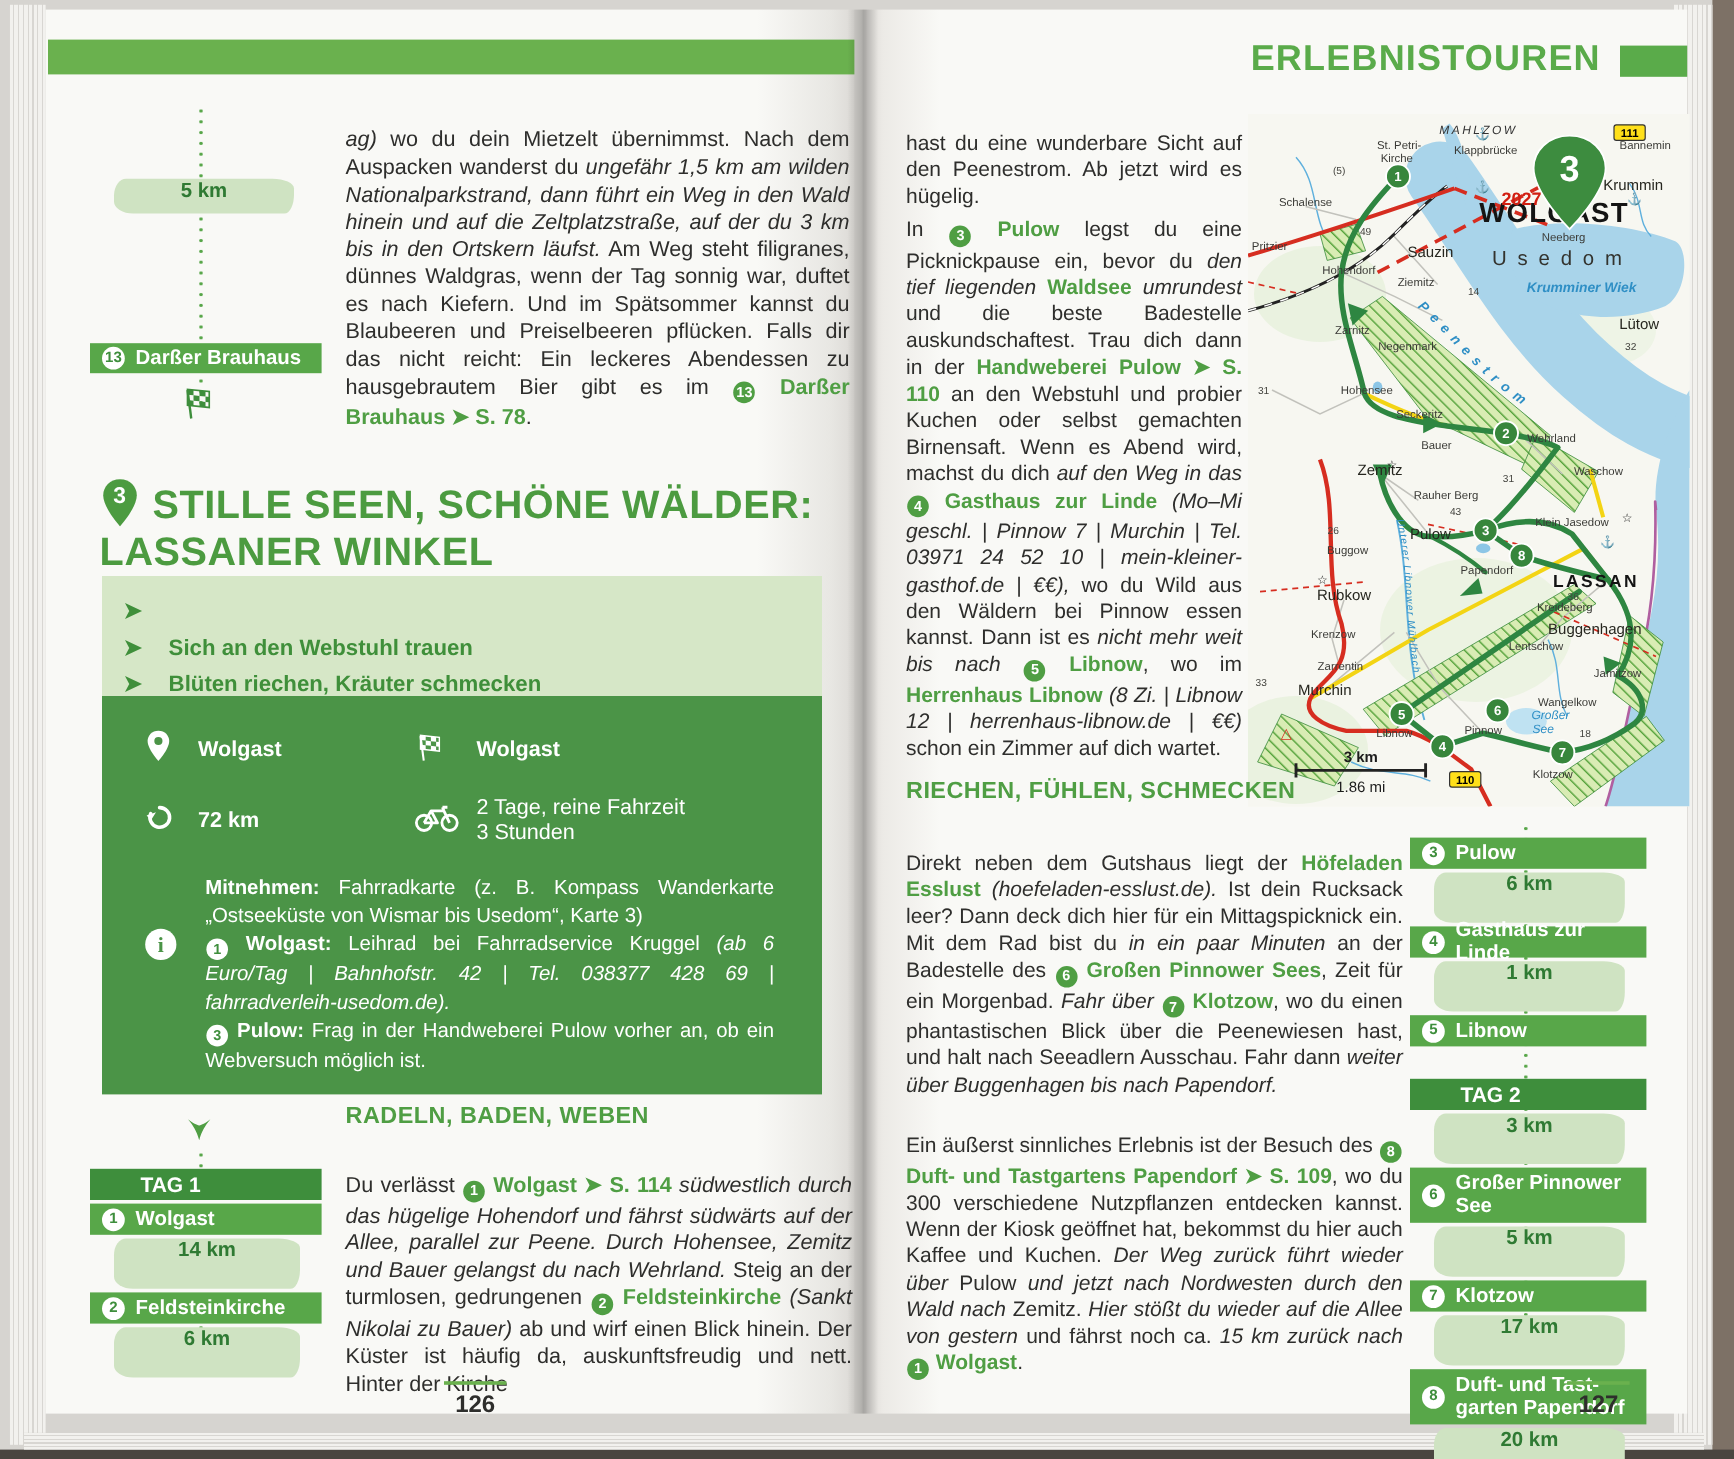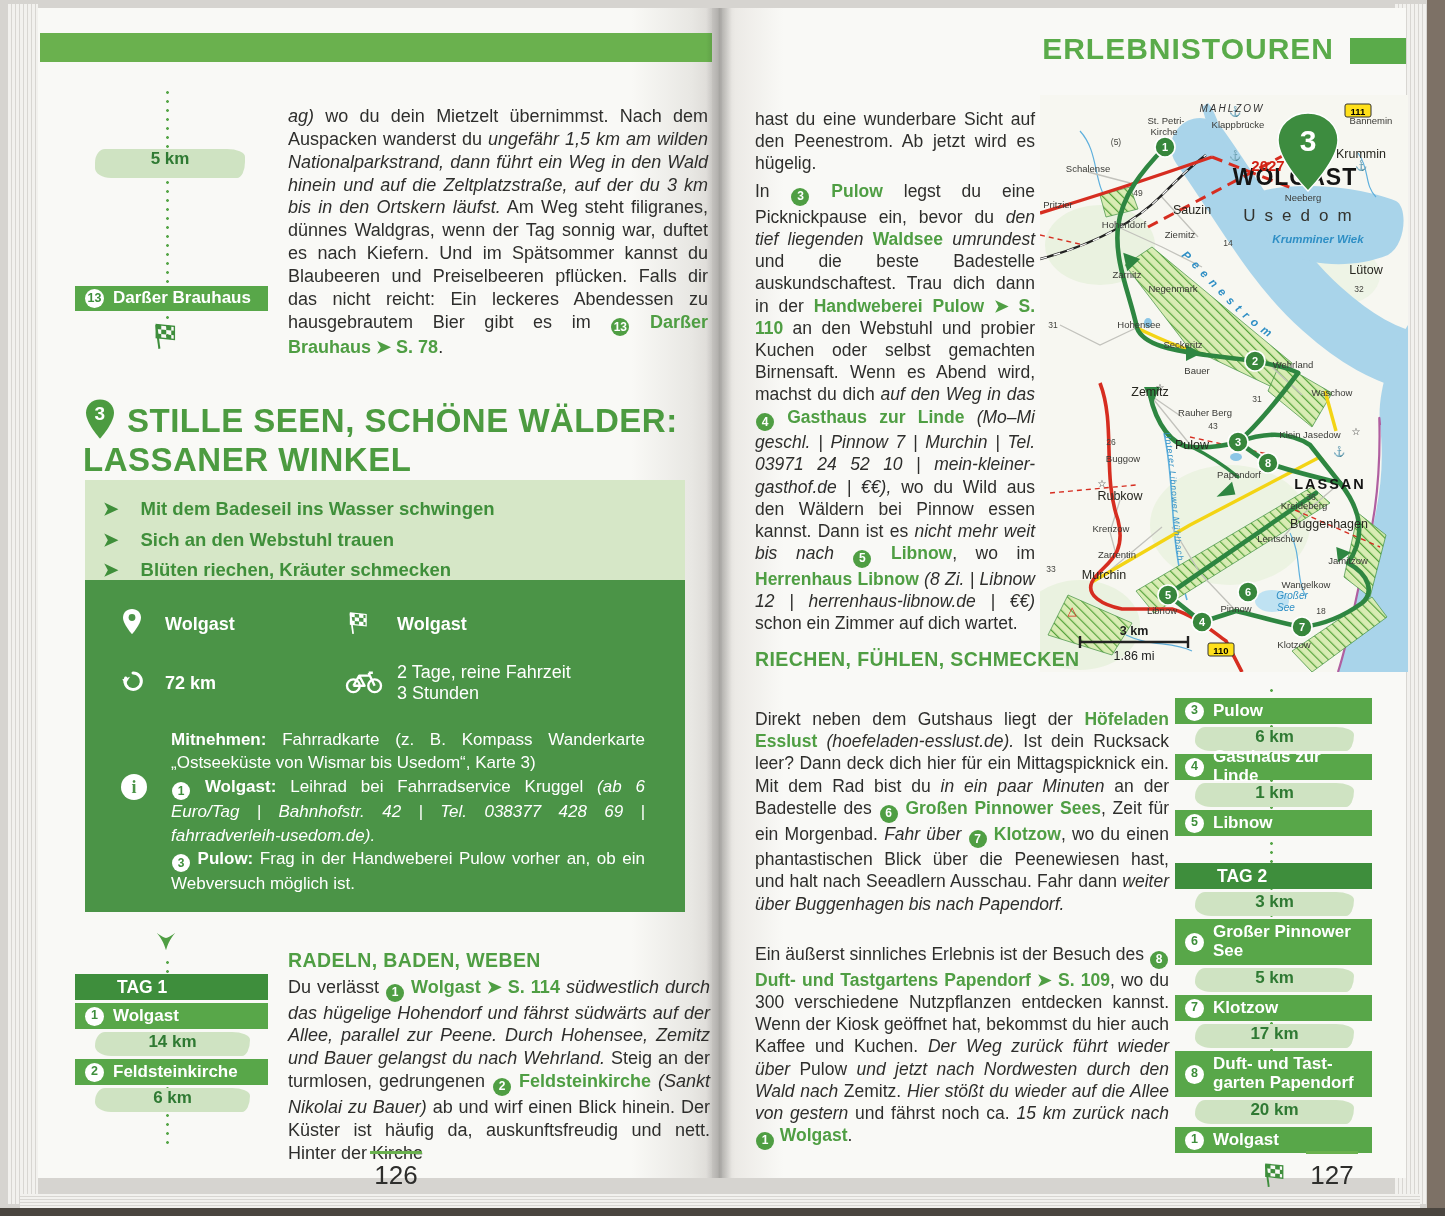--- a/index.html
+++ b/index.html
@@ -31,21 +31,21 @@
     border-radius:10px 18px 8px 16px/14px 8px 16px 10px;font-size:17px;display:flex;justify-content:center}
   .stopbar{background:var(--bar);color:#fff;font-weight:bold;font-size:17px;display:flex;align-items:center;gap:9px;padding:0 10px;line-height:1.1}
   .stopbar .num,.bdg{display:inline-flex;flex:none;width:19px;height:19px;border-radius:50%;background:#fff;color:var(--green-dk);
     font-weight:bold;font-size:12.5px;align-items:center;justify-content:center}
   .daybar{background:var(--green-dk);color:#fff;font-weight:bold;font-size:17.5px;display:flex;align-items:center;padding:0 10px 0 42px}
   .bdg{width:18px;height:18px;background:var(--green);color:#fff;vertical-align:-3px;margin:0 1px;font-size:12px}
   .bdg.w{background:#fff;color:var(--green-dk)}
   .it{font-style:italic}.gl{color:var(--green);font-weight:bold}.wb{font-weight:bold}.wi{font-style:italic}
   .para{font-size:18px;line-height:1.27;text-align:justify}
   .sechead{color:var(--green);font-weight:bold;font-size:19.5px;letter-spacing:.4px}
-  .pagenum{position:absolute;font-weight:normal;font-size:26px}
+  .pagenum{position:absolute;font-weight:bold;font-size:20px}
   .pagenum::before{content:"";position:absolute;left:50%;transform:translateX(-50%);top:-9px;width:52px;height:3px;background:#6ab14e}
   .flagwrap{color:var(--green-dk)}
 
   
   .bighead{color:var(--head);font-weight:bold;font-size:33px;line-height:1.18;letter-spacing:.5px}
   .hpin{position:relative;display:inline-block;width:34px;height:42px;vertical-align:-8px;margin-right:10px}
   .hpin svg{width:34px;height:42px;fill:var(--head)}
   .hpin b{position:absolute;left:0;top:5px;width:34px;text-align:center;color:#fff;font-size:19px}
 
   .bulletbox{position:absolute;left:47px;top:472px;width:600px;background:#d6e7c7;padding:14px 18px 12px 18px}
@@ -58,21 +58,21 @@
   .infobox .small{font-weight:normal}
   .inforow{display:flex;gap:24px;margin-top:24px}
   .inforow .ic{flex:none;width:26px;height:26px;border-radius:50%;background:#fff;color:var(--box);font-weight:bold;font-size:18px;
     display:flex;align-items:center;justify-content:center;font-family:"Liberation Serif",serif;margin-top:46px}
   .infotext{font-size:17px;line-height:1.38;text-align:justify}
 
   
   .rail{position:absolute;width:193px}
   .rail .stopbar{height:26px;margin-bottom:3px}
   .rail .daybar{height:26px;margin-bottom:3px}
-  .rail .brush{height:24px;margin:1px 18px 3px 20px}
+  .rail .brush{height:42px;margin:1px 18px 3px 20px}
   .rail .gap{height:24px}
   .rail .two{height:46px;align-items:center}
   .rail .flagrow{display:flex;justify-content:center;padding-top:4px}
 
   
   #map{position:absolute;left:318px;top:87px;width:368px;height:577px;background:#f7f7f1}
   #map svg{display:block}
   text{font-family:"Liberation Sans",sans-serif}
   .ml-ts{font-size:9.5px;fill:#3a3a36}
   .ml-t2{font-size:12.5px;fill:#26261f}
@@ -155,21 +155,20 @@
             </svg>
           <b>3</b>
         </span><span>STILLE SEEN, SCHÖNE WÄLDER:</span><br>
         <span>LASSANER WINKEL</span>
       </div>
     </div>
 
     <div class="bulletbox" id="bullets">
         <div class="row">
           <span class="arr">➤</span>
-          <span>Mit dem Badeseil ins Wasser schwingen</span>
         </div>
         <div class="row">
           <span class="arr">➤</span>
           <span>Sich an den Webstuhl trauen</span>
         </div>
         <div class="row">
           <span class="arr">➤</span>
           <span>Blüten riechen, Kräuter schmecken</span>
         </div>
       </div>
@@ -204,21 +203,21 @@
           <span>2 Tage, reine Fahrzeit</span><br>
           <span>3 Stunden</span>
         </span>
       </div>
       <div class="inforow">
         <span class="ic">i</span>
         <div class="infotext"><span class="wb">Mitnehmen:</span><span class=""> Fahrradkarte (z. B. Kompass Wanderkarte „Ostseeküste von Wismar bis Usedom“, Karte 3)</span><br><span class="bdg w">1</span><span class="wb"> Wolgast:</span><span class=""> Leihrad bei Fahrradservice Kruggel </span><span class="wi">(ab 6 Euro/Tag | Bahnhofstr. 42 | Tel. 038377 428 69 | fahrradverleih-usedom.de).</span><br><span class="bdg w">3</span><span class="wb"> Pulow:</span><span class=""> Frag in der Handweberei Pulow vorher an, ob ein Webversuch möglich ist.</span></div>
       </div>
     </div>
 
-    <div class="sechead abs" style="left:250px;top:941px">RADELN, BADEN, WEBEN</div>
+    <div class="sechead abs" style="left:250px;top:911px">RADELN, BADEN, WEBEN</div>
     <div class="para abs" style="left:250px;top:968px;width:422px"><span class="">Du verlässt </span><span class="bdg">1</span><span class="gl"> Wolgast ➤ S. 114 </span><span class="it">südwestlich durch das hügelige Hohendorf und fährst südwärts auf der Allee, parallel zur Peene. Durch Hohensee, Zemitz und Bauer gelangst du nach Wehrland.</span><span class=""> Steig an der turmlosen, gedrungenen </span><span class="bdg">2</span><span class="gl"> Feldsteinkirche </span><span class="it">(Sankt Nikolai zu Bauer)</span><span class=""> ab und wirf einen Blick hinein. Der Küster ist häufig da, auskunftsfreudig und nett. Hinter der Kirche</span></div>
 
     <div class="vdots" style="left:128px;top:950px;height:190px"></div>
     <div class="abs" style="left:114px;top:922px;color:#4f9e43">
       <svg width="28" height="24" viewBox="0 0 24 20">
           <use href="#sym-start" fill="#4f9e43"></use>
         </svg>
     </div>
     <div class="rail" id="rail-left" style="left:37px;top:966px">
         <div class="daybar">TAG 1</div>

